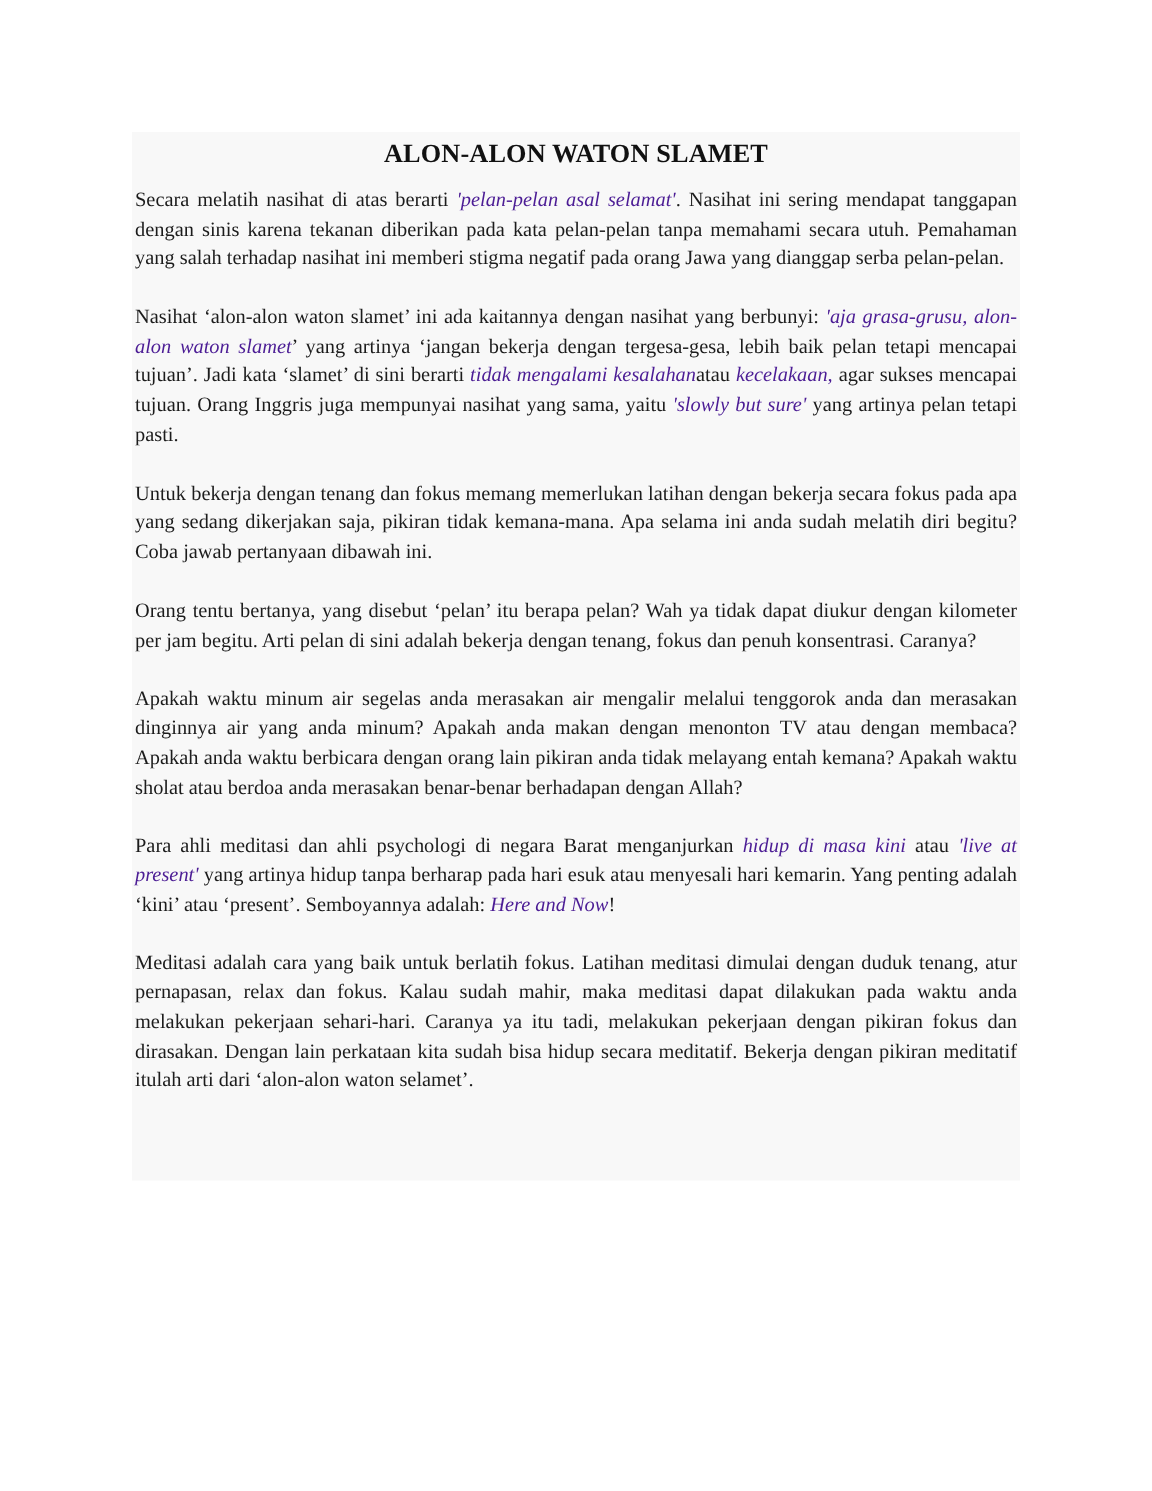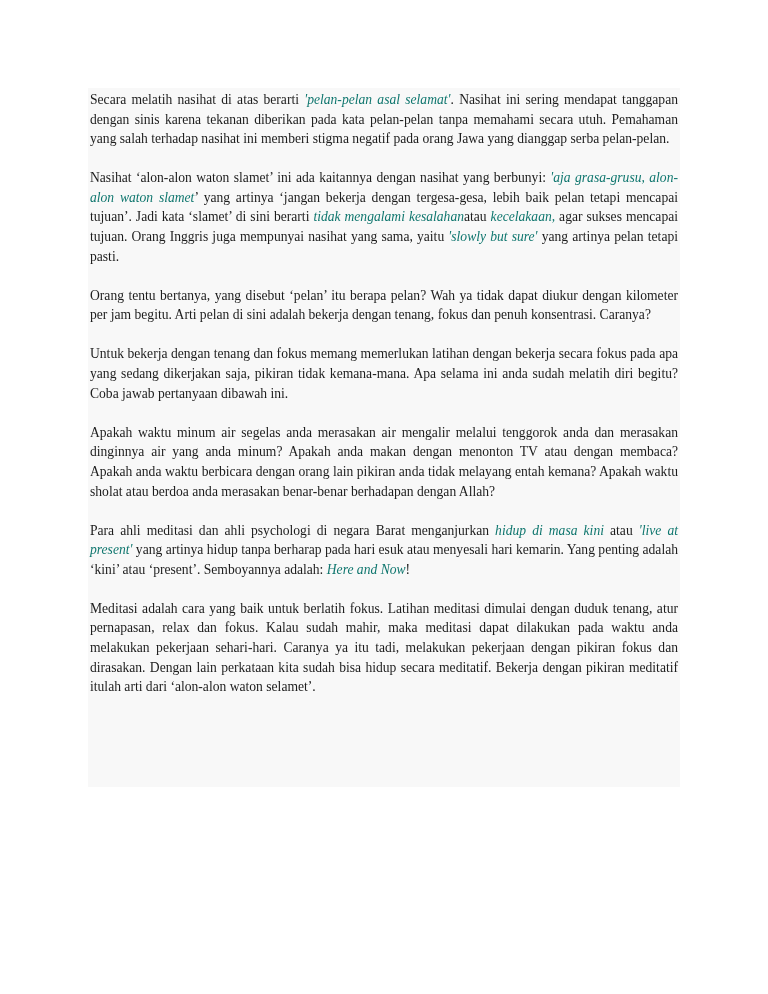--- a/index.html
+++ b/index.html
@@ -39,43 +39,44 @@
     color: #111;
   }
   p {
     margin: 0 0 19.5px 0;
     font-size: 13.6px;
     line-height: 19.6px;
     text-align: justify;
     color: #1c1c1c;
   }
   em { font-style: italic; }
-  .ital-soft { color: #0f766e; }
+  .ital-soft { color: #4c1d95; }
 </style>
 </head>
 <body>
 
 <div class="page-block"></div>
 
 <div class="content">
+  <h1 class="title">ALON-ALON WATON SLAMET</h1>
 
   <p>
     <span>Secara melatih nasihat di atas berarti </span><em class="ital-soft">'pelan-pelan asal selamat'</em><span>. Nasihat ini sering mendapat tanggapan dengan sinis karena tekanan diberikan pada kata pelan-pelan tanpa memahami secara utuh. Pemahaman yang salah terhadap nasihat ini memberi stigma negatif pada orang Jawa yang dianggap serba pelan-pelan.</span>
   </p>
 
   <p>
     <span>Nasihat ‘alon-alon waton slamet’ ini ada kaitannya dengan nasihat yang berbunyi: </span><em class="ital-soft">'aja grasa-grusu, alon-alon waton slamet</em><span>’ yang artinya ‘jangan bekerja dengan tergesa-gesa, lebih baik pelan tetapi mencapai tujuan’.  Jadi kata ‘slamet’ di sini berarti </span><em class="ital-soft">tidak mengalami kesalahan</em><span>atau </span><em class="ital-soft">kecelakaan,</em><span> agar sukses mencapai tujuan. Orang Inggris juga mempunyai nasihat yang sama, yaitu </span><em class="ital-soft">'slowly but sure'</em><span> yang artinya pelan tetapi pasti.</span>
   </p>
 
   <p>
-    <span>Orang tentu bertanya, yang disebut ‘pelan’ itu berapa pelan? Wah ya tidak dapat diukur dengan kilometer per jam begitu. Arti pelan di sini adalah bekerja dengan tenang, fokus dan penuh konsentrasi. Caranya?</span>
+    <span>Untuk bekerja dengan tenang dan fokus memang memerlukan latihan dengan bekerja secara fokus pada apa yang sedang dikerjakan saja, pikiran tidak kemana-mana. Apa selama ini anda sudah melatih diri begitu? Coba jawab pertanyaan dibawah ini.</span>
   </p>
 
   <p>
-    <span>Untuk bekerja dengan tenang dan fokus memang memerlukan latihan dengan bekerja secara fokus pada apa yang sedang dikerjakan saja, pikiran tidak kemana-mana. Apa selama ini anda sudah melatih diri begitu? Coba jawab pertanyaan dibawah ini.</span>
+    <span>Orang tentu bertanya, yang disebut ‘pelan’ itu berapa pelan? Wah ya tidak dapat diukur dengan kilometer per jam begitu. Arti pelan di sini adalah bekerja dengan tenang, fokus dan penuh konsentrasi. Caranya?</span>
   </p>
 
   <p>
     <span>Apakah waktu minum air segelas anda merasakan air mengalir melalui tenggorok anda dan merasakan dinginnya air yang anda minum? Apakah anda makan dengan menonton TV atau dengan membaca? Apakah anda waktu berbicara dengan orang lain pikiran anda tidak melayang entah kemana? Apakah waktu sholat atau berdoa anda merasakan benar-benar berhadapan dengan Allah?</span>
   </p>
 
 
   <p>
     <span>Para ahli meditasi dan ahli psychologi di negara Barat menganjurkan </span><em class="ital-soft">hidup di masa kini</em><span> atau </span><em class="ital-soft">'live at present'</em><span> yang artinya hidup tanpa berharap pada hari esuk atau menyesali hari kemarin. Yang penting adalah ‘kini’ atau ‘present’. Semboyannya adalah: </span><em class="ital-soft">Here and Now</em><span>!</span>
   </p>

